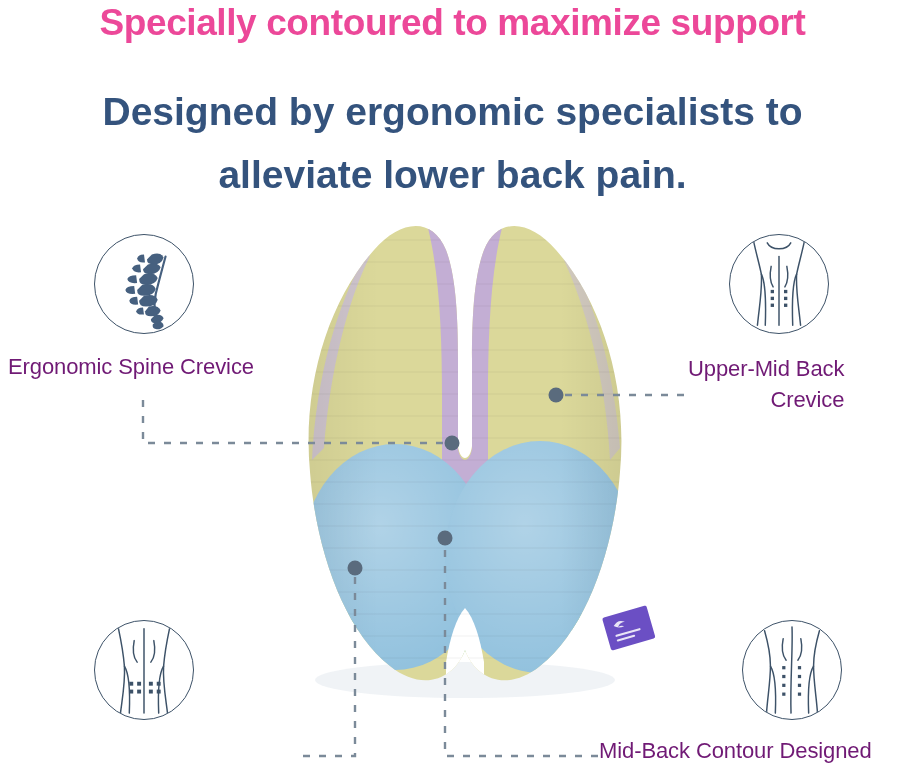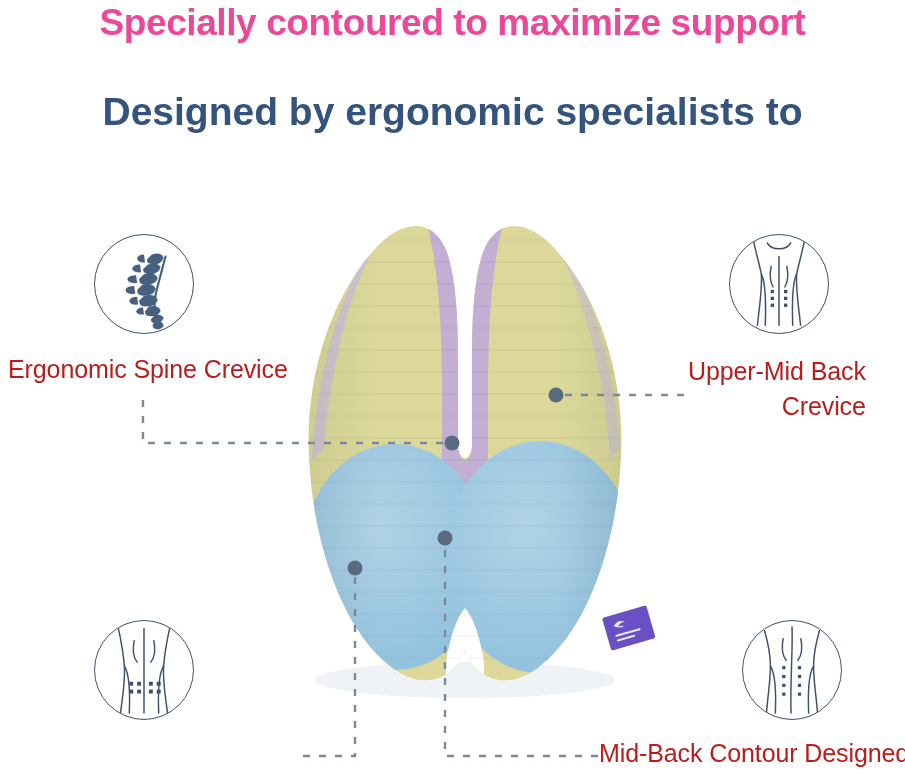--- a/index.html
+++ b/index.html
@@ -51,22 +51,22 @@
     width: 100px;
     height: 100px;
     border: 1.6px solid #3d5268;
     border-radius: 50%;
     box-sizing: border-box;
     overflow: hidden;
     position: relative;
   }
   .icon-circle svg { display: block; width: 100%; height: 100%; }
   .feat-label {
-    font-size: 25px;
-    color: #b91c1c;
+    font-size: 22px;
+    color: #701a75;
     line-height: 1.4;
     white-space: nowrap;
     letter-spacing: -0.1px;
   }
 
   .f-tl { left: 86px;  top: 234px; }
   .f-tl .icon-circle { margin-left: 8px; }
   .f-tl .feat-label { margin-top: 18px; margin-left: -78px; }
 
   .f-tr { left: 729px; top: 234px; }
@@ -98,20 +98,21 @@
 </style>
 </head>
 <body>
 
 <div id="stage">
 
   <div class="headline">Specially contoured to maximize support</div>
 
   <div class="subhead">
     <span class="l1">Designed by ergonomic specialists to</span>
+    <span class="l2">alleviate lower back pain.</span>
   </div>
 
   <div id="product">
     <svg viewBox="0 0 430 500" xmlns="http://www.w3.org/2000/svg">
       <defs>
         <clipPath id="clipPillow">
           <path d="M 60 262
                    C 52 176, 78 92, 124 40
                    C 150 10, 182 6, 196 40
                    C 206 66, 208 108, 208 150

